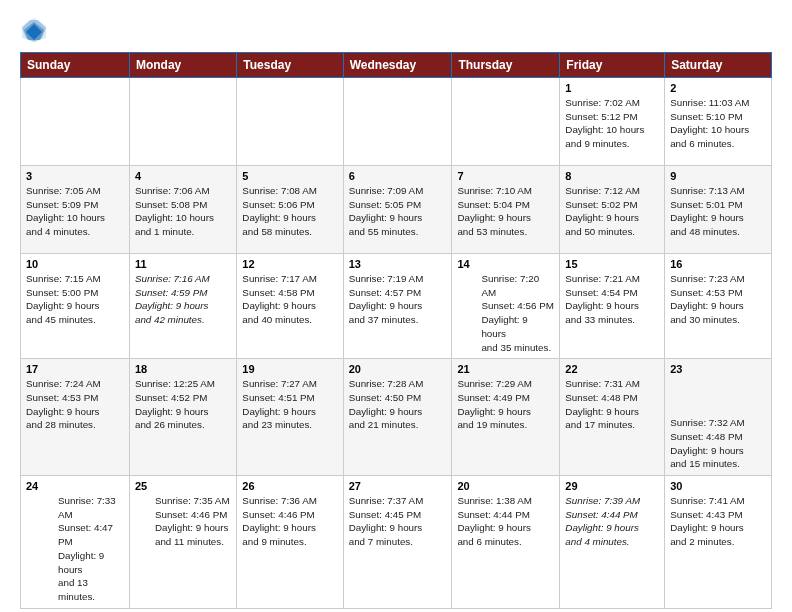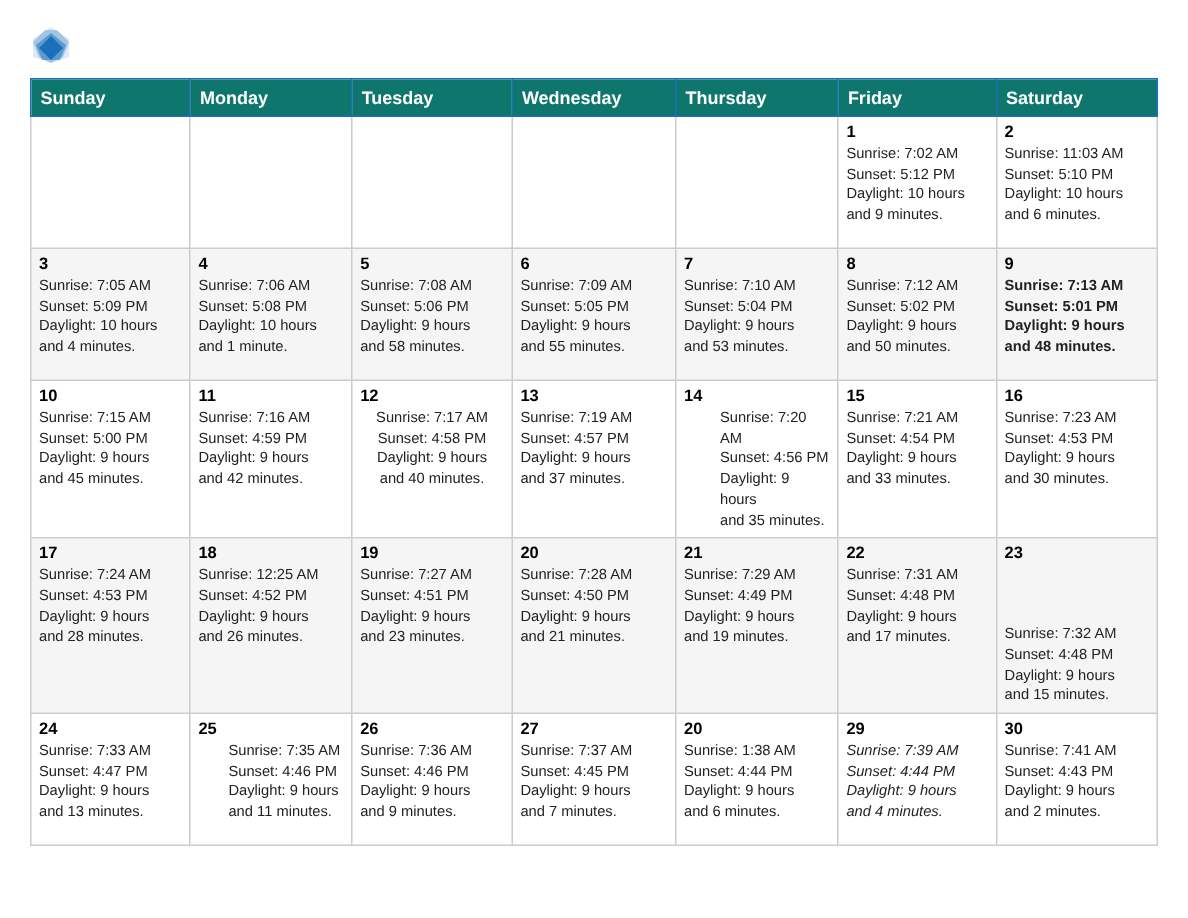--- a/index.html
+++ b/index.html
@@ -48,21 +48,21 @@
     .location {
       font-size: 14px;
       color: #444;
     }
     .calendar {
       width: 100%;
       border-collapse: collapse;
       font-size: 10.5px;
     }
     .calendar thead th {
-      background: #0f766e;
+      background: #7f1d1d;
       color: #fff;
       text-align: left;
       padding: 5px 6px;
       font-size: 12px;
       font-weight: bold;
       border: 1px solid #1a6fba;
     }
     .calendar tbody td {
       border: 1px solid #ccc;
       vertical-align: top;
@@ -187,44 +187,44 @@
           </td>
           <td>
             <span class="day-num">8</span>
             <div class="day-info" style="white-space: pre-line;">Sunrise: 7:12 AM
 Sunset: 5:02 PM
 Daylight: 9 hours
 and 50 minutes.</div>
           </td>
           <td>
             <span class="day-num">9</span>
-            <div class="day-info" style="white-space: pre-line; font-weight: bold;">Sunrise: 7:13 AM
+            <div class="day-info" style="white-space: pre-line;">Sunrise: 7:13 AM
 Sunset: 5:01 PM
 Daylight: 9 hours
 and 48 minutes.</div>
           </td>
         </tr>
         <tr>
           <td>
             <span class="day-num">10</span>
             <div class="day-info" style="white-space: pre-line;">Sunrise: 7:15 AM
 Sunset: 5:00 PM
 Daylight: 9 hours
 and 45 minutes.</div>
           </td>
           <td>
             <span class="day-num">11</span>
-            <div class="day-info" style="white-space: pre-line;">Sunrise: 7:16 AM
+            <div class="day-info" style="white-space: pre-line; font-style: italic;">Sunrise: 7:16 AM
 Sunset: 4:59 PM
 Daylight: 9 hours
 and 42 minutes.</div>
           </td>
           <td>
             <span class="day-num">12</span>
-            <div class="day-info" style="white-space: pre-line; text-align: center;">Sunrise: 7:17 AM
+            <div class="day-info" style="white-space: pre-line;">Sunrise: 7:17 AM
 Sunset: 4:58 PM
 Daylight: 9 hours
 and 40 minutes.</div>
           </td>
           <td>
             <span class="day-num">13</span>
             <div class="day-info" style="white-space: pre-line;">Sunrise: 7:19 AM
 Sunset: 4:57 PM
 Daylight: 9 hours
 and 37 minutes.</div>
@@ -298,21 +298,21 @@
             <span class="day-num">23</span>
             <div class="day-info" style="white-space: pre-line; margin-top: 41px;">Sunrise: 7:32 AM
 Sunset: 4:48 PM
 Daylight: 9 hours
 and 15 minutes.</div>
           </td>
         </tr>
         <tr>
           <td>
             <span class="day-num">24</span>
-            <div class="day-info" style="white-space: pre-line;">Sunrise: 7:33 AM
+            <div class="day-info" style="white-space: pre-line; margin-left: 32px;">Sunrise: 7:33 AM
 Sunset: 4:47 PM
 Daylight: 9 hours
 and 13 minutes.</div>
           </td>
           <td>
             <span class="day-num">25</span>
             <div class="day-info" style="white-space: pre-line; margin-left: 20px;">Sunrise: 7:35 AM
 Sunset: 4:46 PM
 Daylight: 9 hours
 and 11 minutes.</div>

